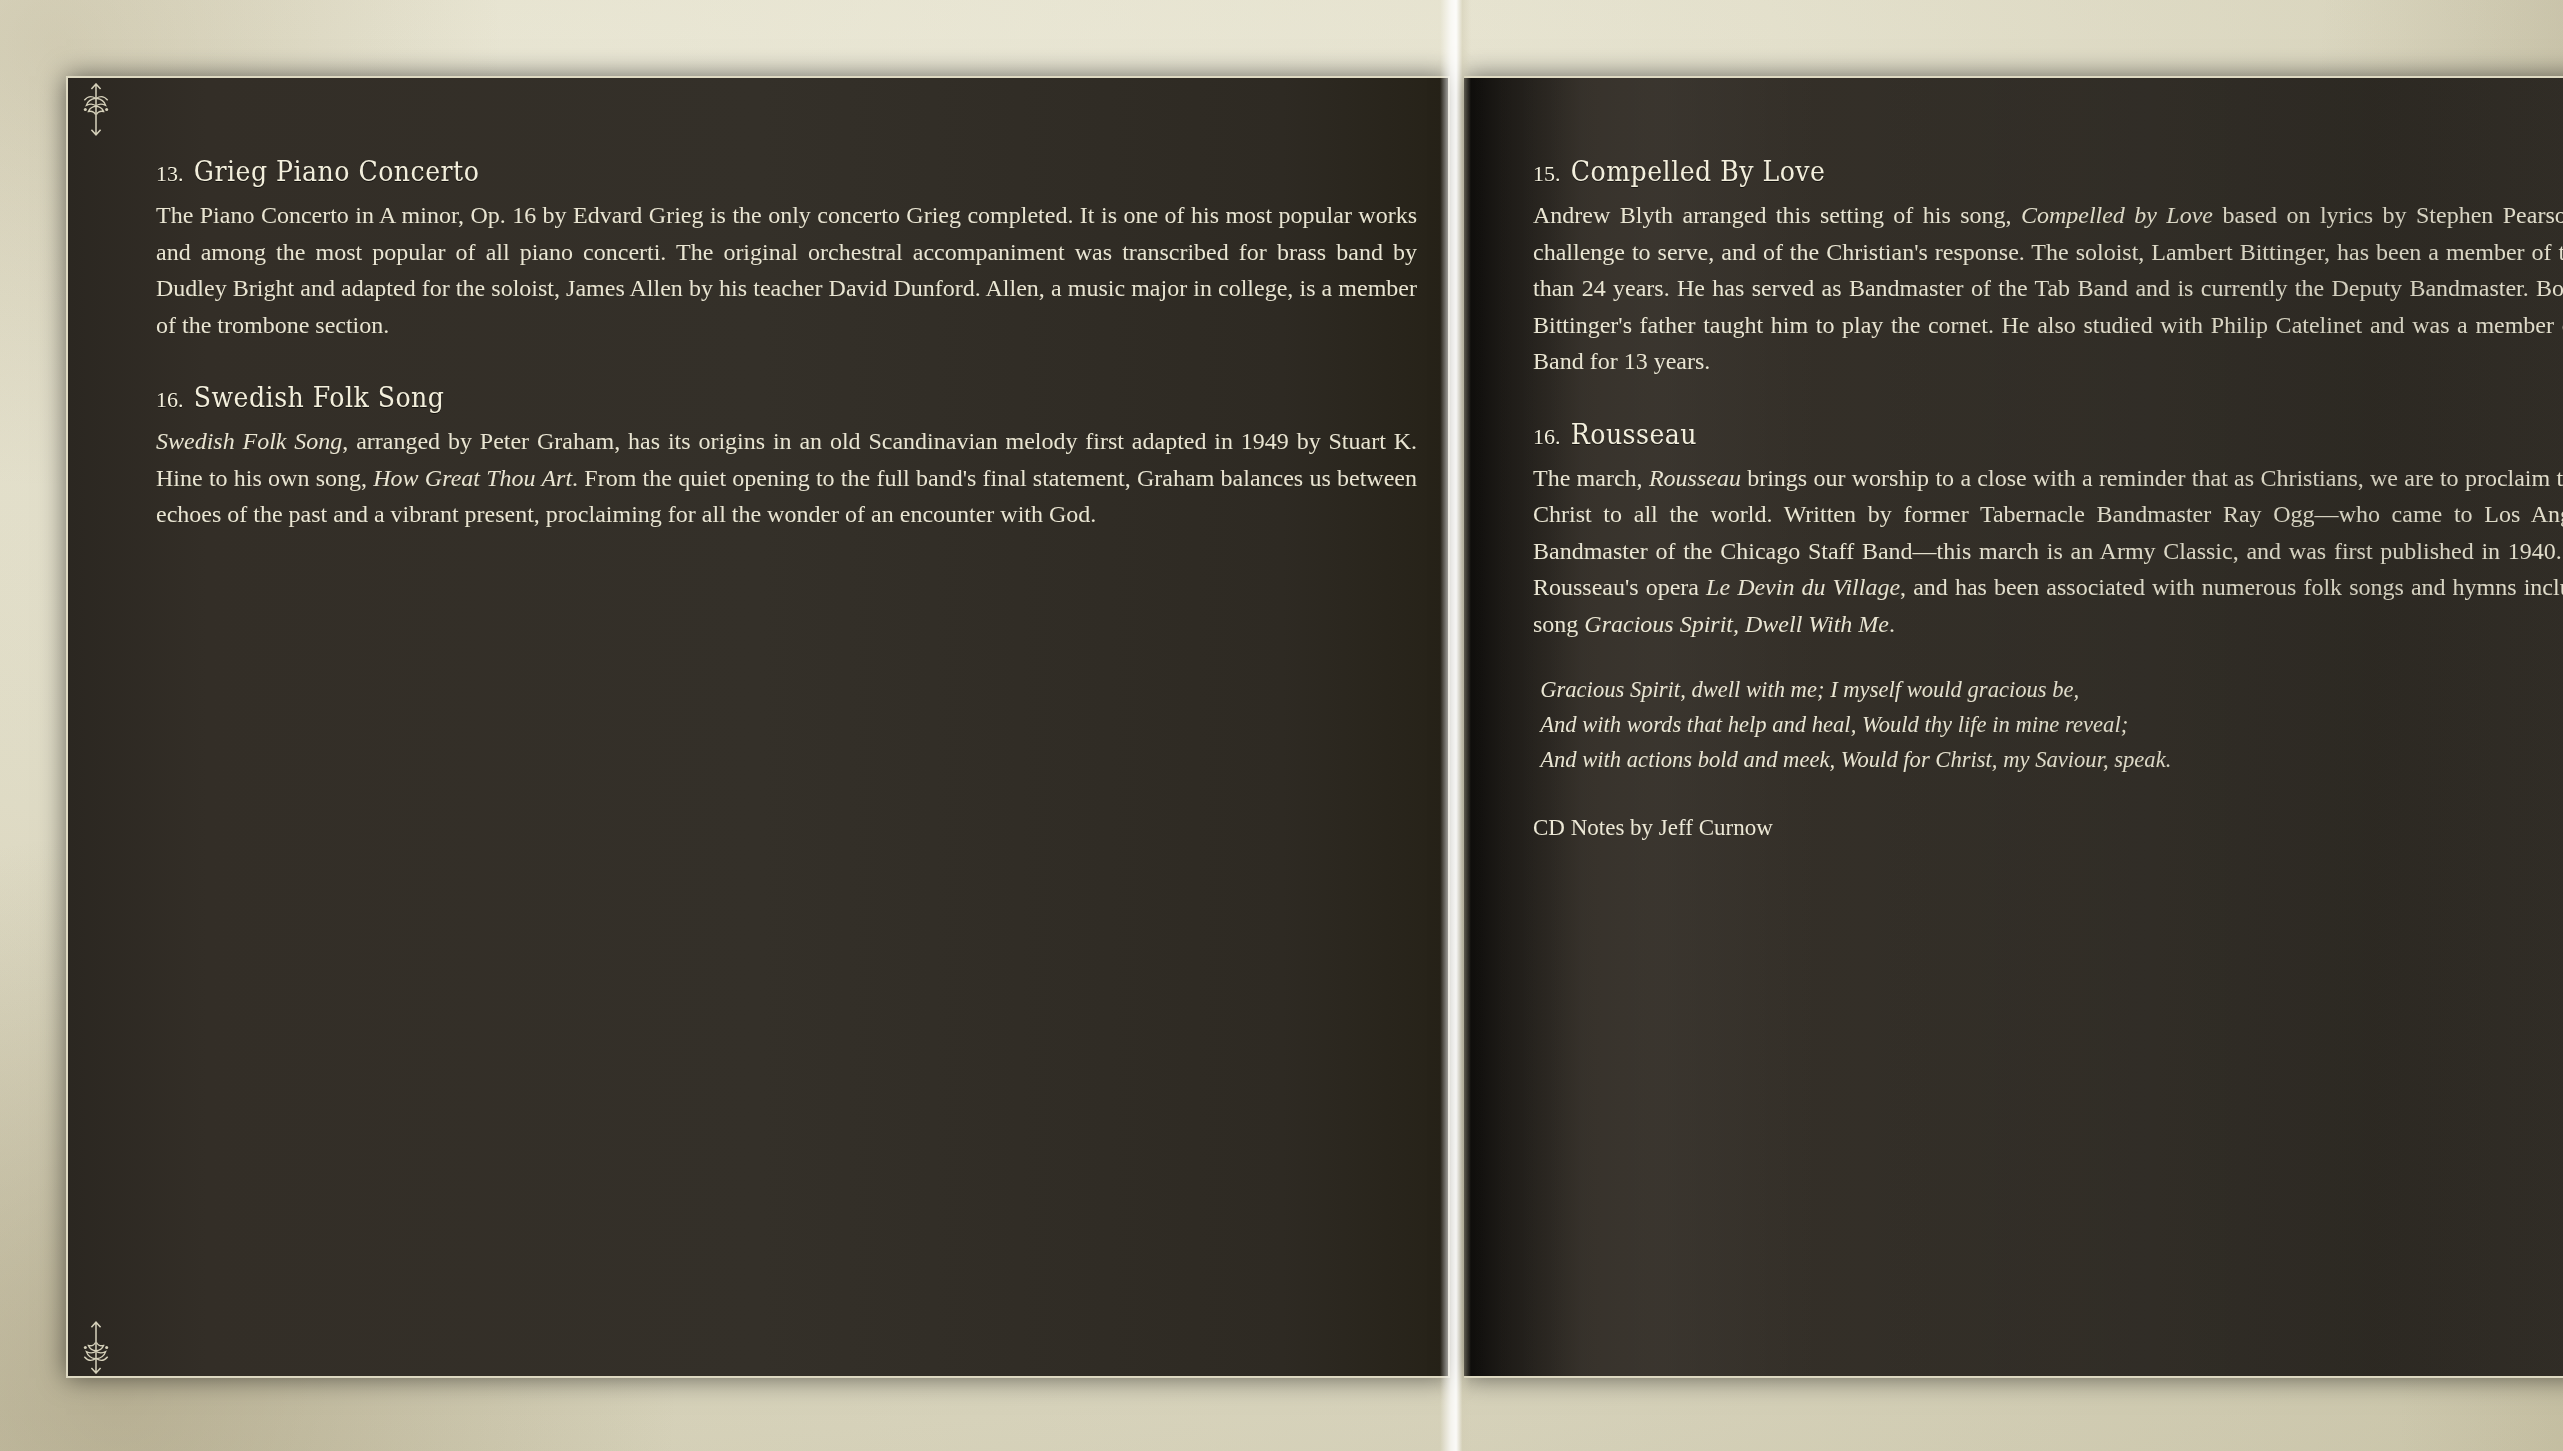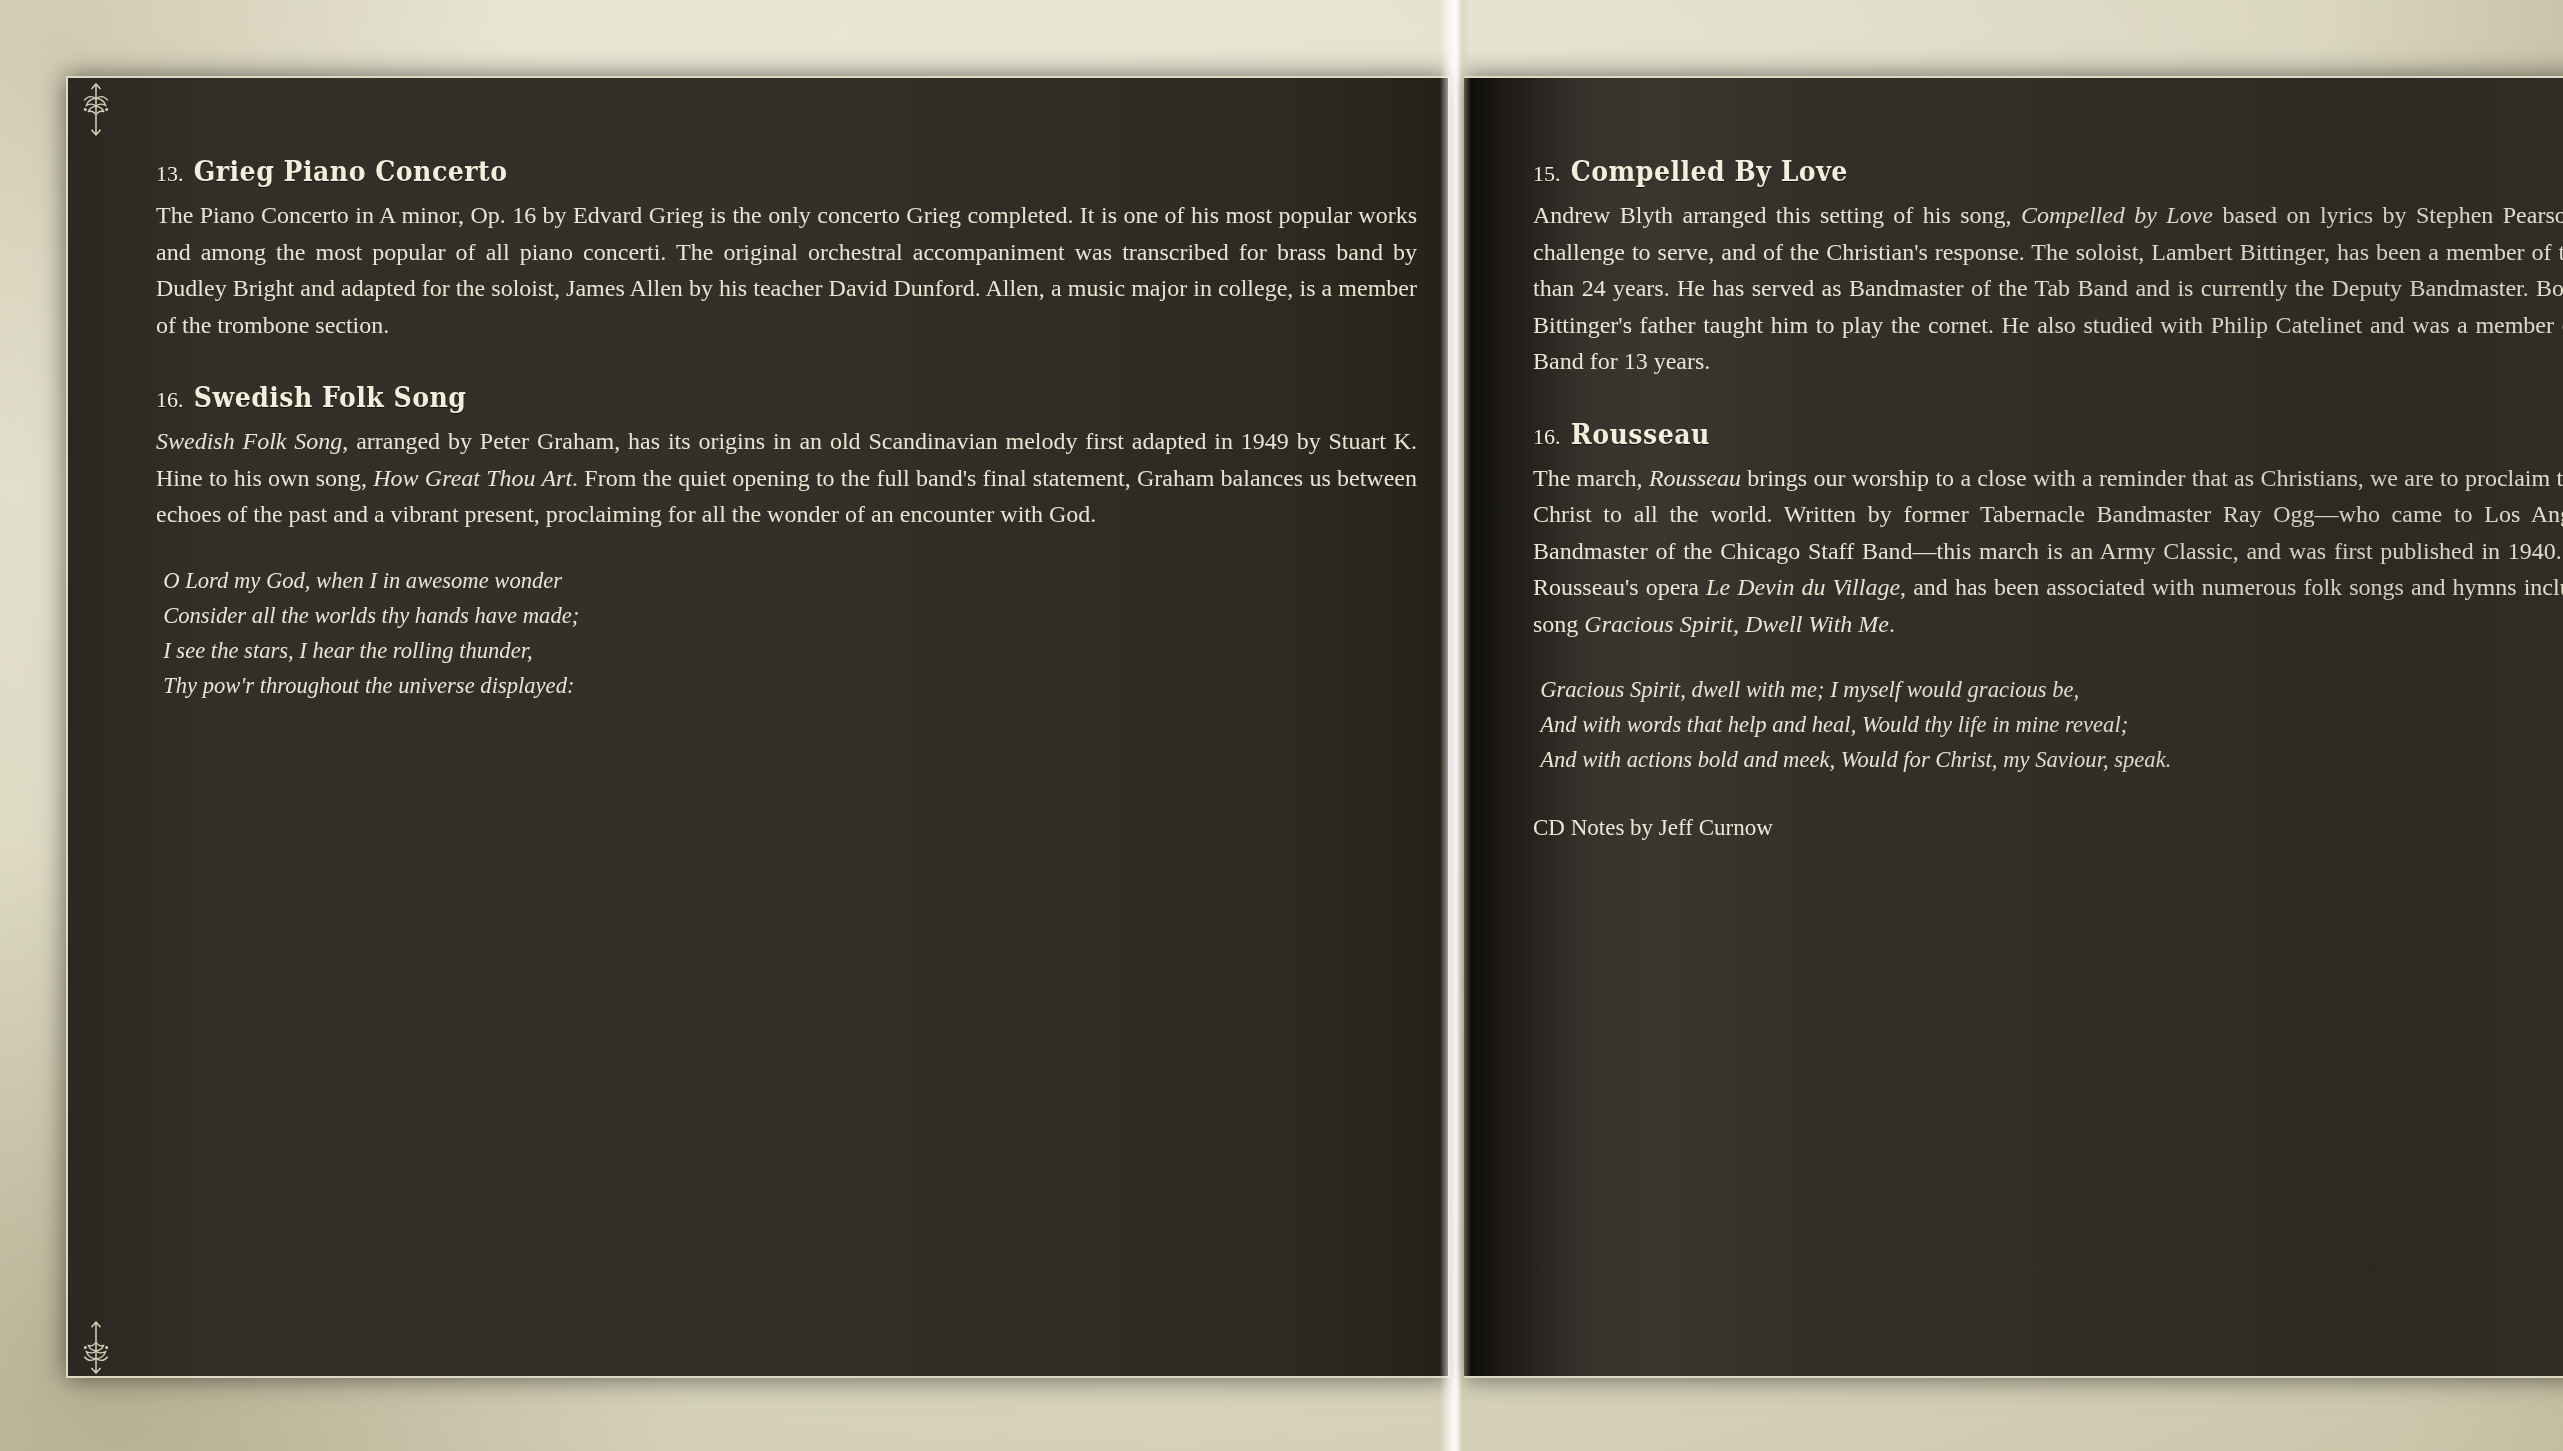--- a/index.html
+++ b/index.html
@@ -120,21 +120,21 @@
   }
   .track-title .num {
     font-family: "Liberation Serif", serif;
     font-weight: 400;
     font-size: 22px;
     letter-spacing: 0;
   }
   .track-title .name {
     font-family: "DejaVu Serif", serif;
     font-size: 28px;
-    font-weight: 700;
+    font-weight: 400;
     font-stretch: condensed;
   }
 
   .body-text {
     font-family: "Liberation Serif", serif;
     font-size: 24px;
     line-height: 1.52;
     text-align: justify;
     color: #e9e5d2;
     margin: 0;
@@ -203,26 +203,20 @@
         </h2>
         <p class="body-text">The Piano Concerto in A minor, Op. 16 by Edvard Grieg is the only concerto Grieg completed. It is one of his most popular works and among the most popular of all piano concerti.  The original orchestral accompaniment was transcribed for brass band by Dudley Bright and adapted for the soloist, James Allen by his teacher David Dunford. Allen, a music major in college, is a member of the trombone section.</p>
       </section>
 
       <section class="track">
         <h2 class="track-title">
           <span class="num">16.</span>
           <span class="name">Swedish Folk Song</span>
         </h2>
         <p class="body-text"><em>Swedish Folk Song</em><span>, arranged by Peter Graham, has its origins in an old Scandinavian melody first adapted in 1949 by Stuart K. Hine to his own song, </span><em>How Great Thou Art</em><span>. From the quiet opening to the full band's final statement, Graham balances us between echoes of the past and a vibrant present, proclaiming for all the wonder of an encounter with God.</span></p>
-        <div class="verse">
-            <div>O Lord my God, when I in awesome wonder</div>
-            <div>Consider all the worlds thy hands have made;</div>
-            <div>I see the stars, I hear the rolling thunder,</div>
-            <div>Thy pow'r throughout the universe displayed:</div>
-          </div>
       </section>
 
     </div>
   </div>
 
   <div id="page-right" class="page">
 
     <div id="col-right" class="col">
 
       <section class="track">

